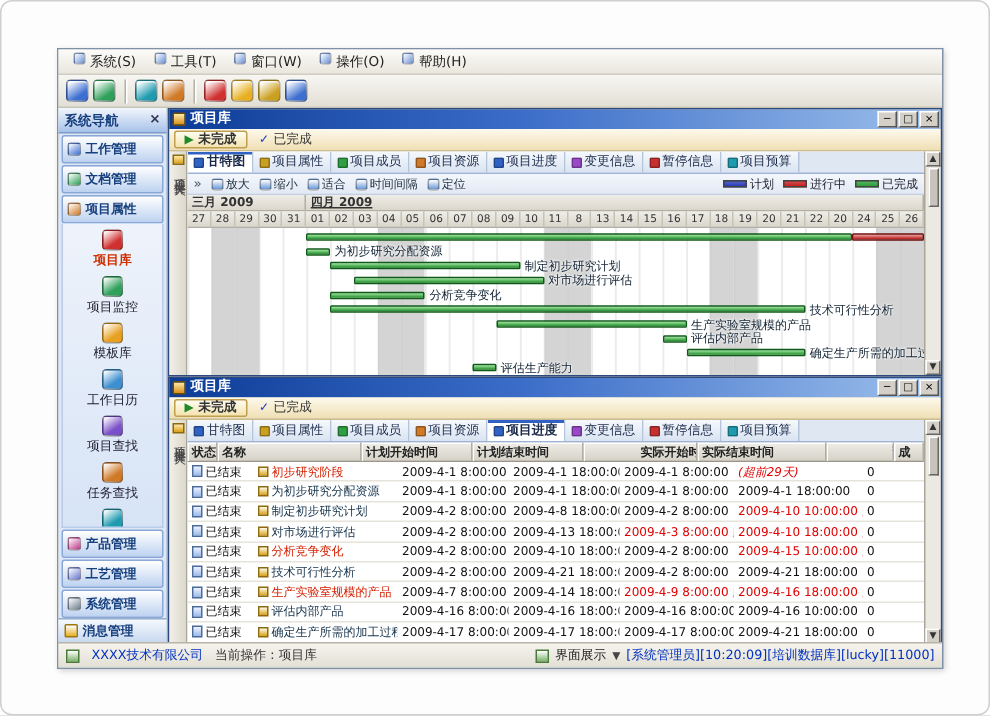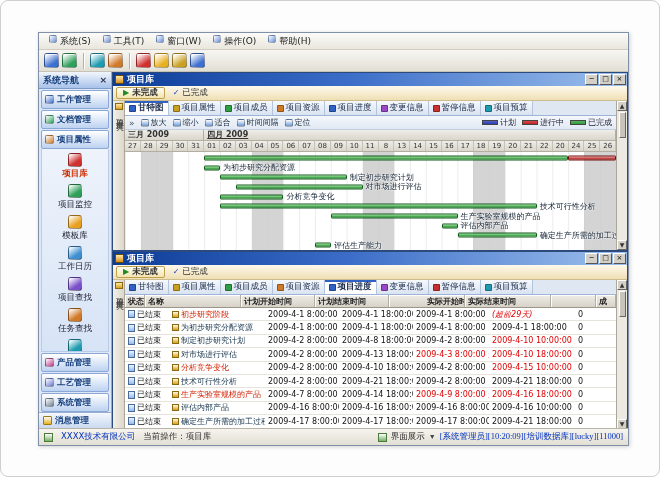--- a/index.html
+++ b/index.html
@@ -109,21 +109,21 @@
   .td.name{color:#14324a;}
   .td.name.redname{color:#d42000;}
   .st-doc{width:7px;height:8px;background:linear-gradient(#eef4ff,#9ab8e8);border:1px solid #4a6a9a;flex:0 0 auto;}
   .nm-ic{width:7px;height:7px;background:linear-gradient(#fffbe8,#d8a018);border:1px solid #8a6a10;flex:0 0 auto;}
 
   
   .statusbar{position:absolute;bottom:0;left:0;right:0;height:17px;background:linear-gradient(#f6f4ee,#e2dfd4);
     border-top:1px solid #b8b4a8;display:flex;align-items:center;font-size:8.5px;padding:0 5px;gap:8px;}
   .sb-co{color:#0030c0;}
   .sb-op{color:#333;}
-  .sb-right{margin-left:auto;display:flex;align-items:center;gap:4px;font-family:Liberation Serif, serif;}
+  .sb-right{margin-left:auto;display:flex;align-items:center;gap:4px;}
   .grid-ic{width:9px;height:9px;background:linear-gradient(#fff,#7ab06a);border:1px solid #4a7a3a;}
   .sb-view{color:#222;}
   .dd{font-size:7px;color:#444;}
   .sb-session{color:#0030c0;}
 </style>
 </head>
 <body>
 
 <div class="frame">
   <div class="app">

